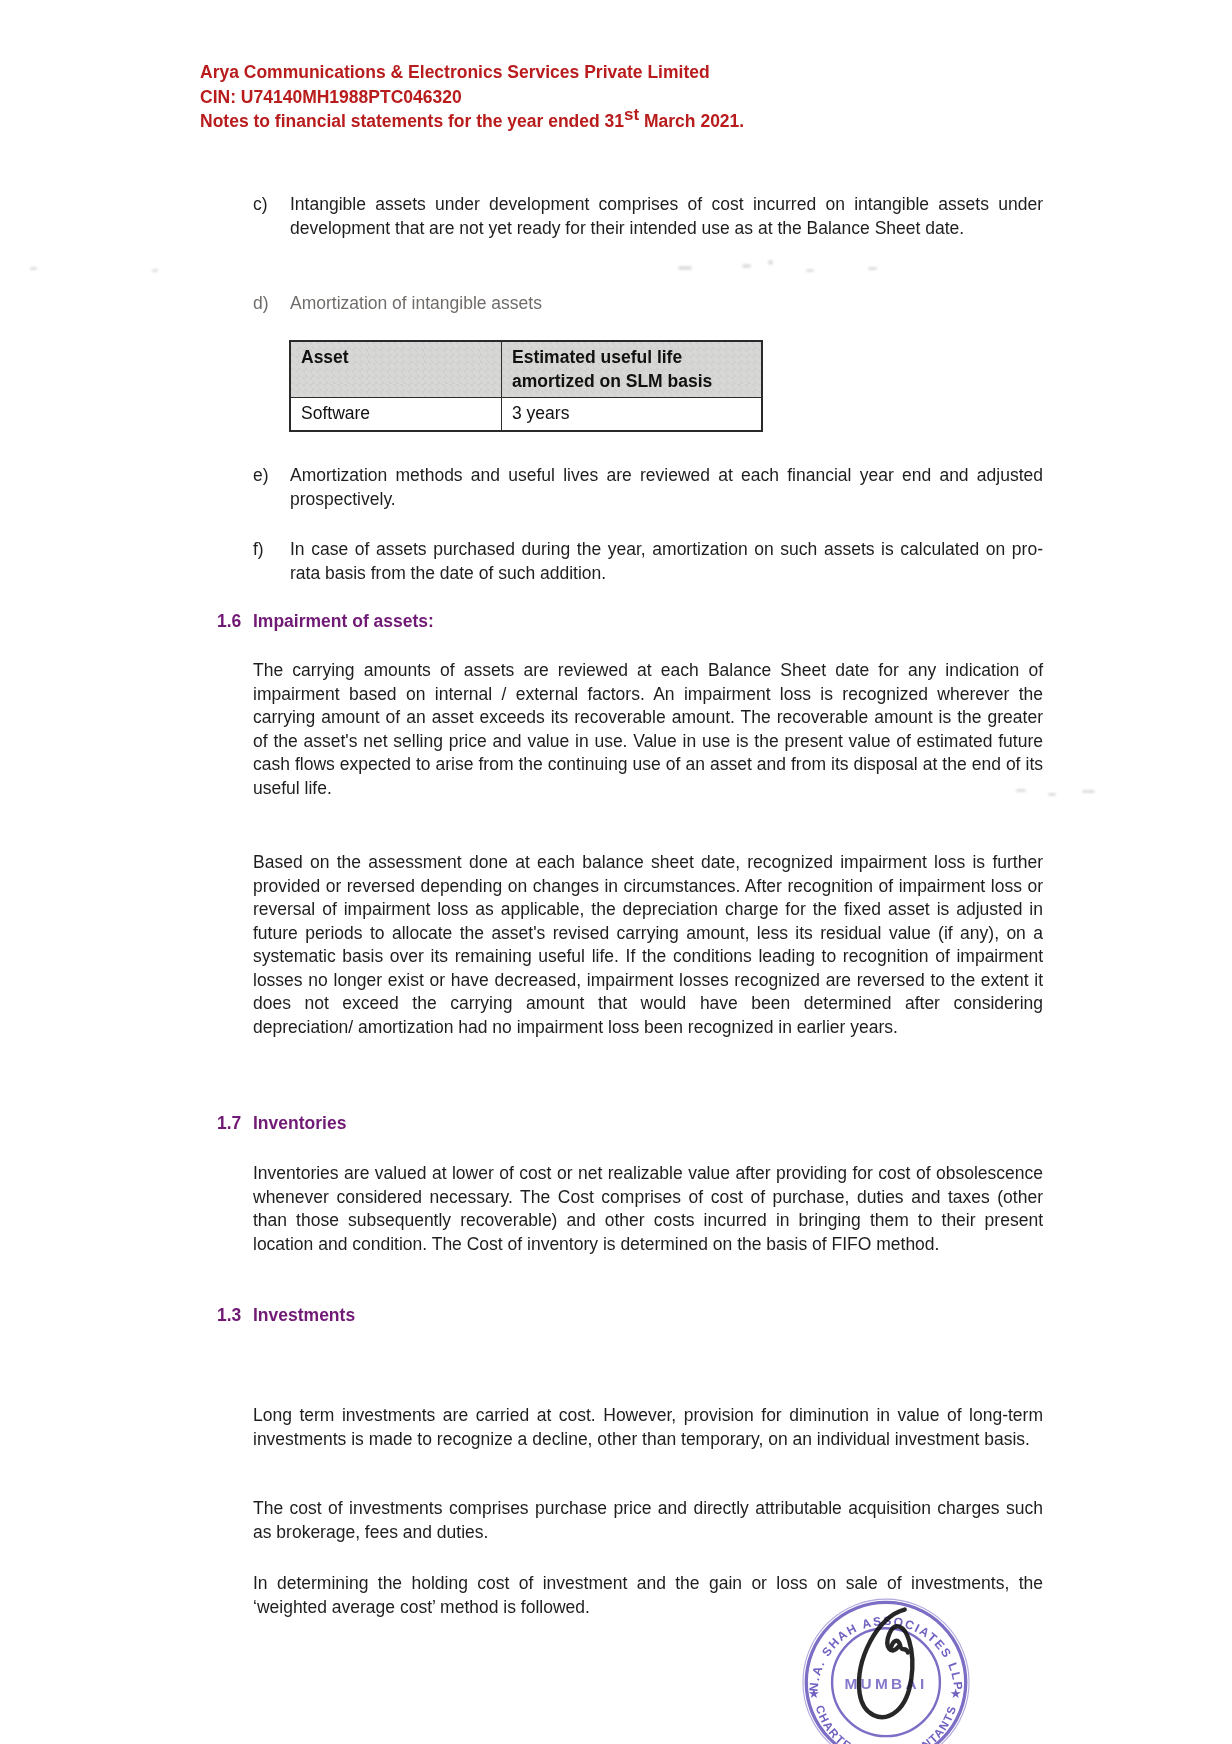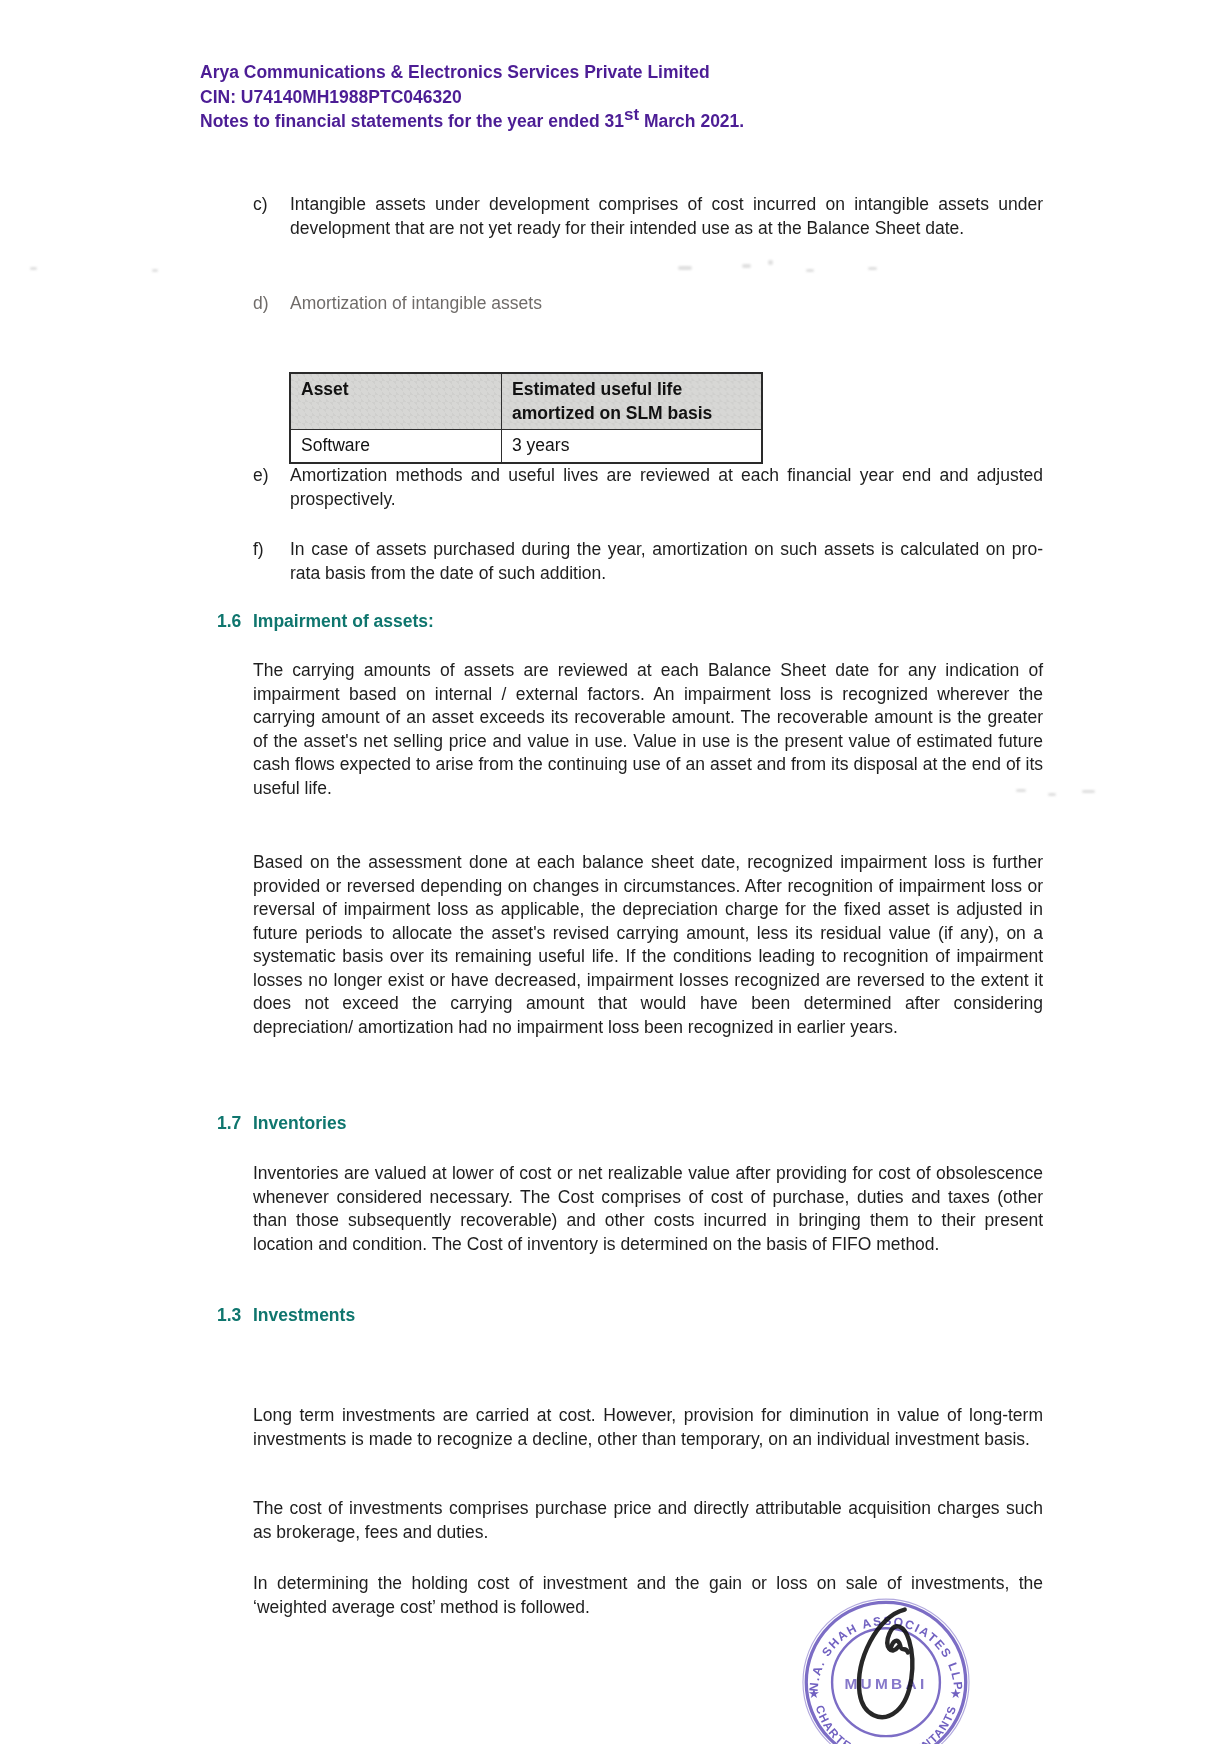--- a/index.html
+++ b/index.html
@@ -10,47 +10,47 @@
     overflow:hidden;
     font-family:"Liberation Sans", sans-serif;
     font-size:17.5px;
     line-height:23.5px;
     color:#1e1e1e;
   }
   
   .logo{position:absolute;left:56px;top:42px;width:118px;height:118px;}
   .header-text{
     position:absolute;left:200px;top:60px;width:780px;
-    font-weight:bold;font-size:17.5px;line-height:24.5px;color:#4c1d95;
+    font-weight:bold;font-size:17.5px;line-height:24.5px;color:#b91c1c;
   }
   .header-text sup{font-size:17px;line-height:0;vertical-align:super;}
   
   .item{position:absolute;left:253px;width:790px;display:flex;}
   .item .marker{width:37px;flex:none;}
   .item .itext{flex:1;text-align:justify;}
   .faded{color:#56524f;opacity:.85;filter:blur(.35px);}
   
   .slm-table{
     position:absolute;left:289px;top:340px;width:474px;
     border-collapse:collapse;border:2px solid #2a2a2a;
-    font-size:17.5px;line-height:23.5px;color:#111;margin-top:32px;
+    font-size:17.5px;line-height:23.5px;color:#111;
   }
   .slm-table th,.slm-table td{border:1.5px solid #2e2e2e;}
   .slm-table th{
     background:#d7d7d5;
     background-image:linear-gradient(45deg, rgba(0,0,0,.04) 25%, transparent 25%, transparent 75%, rgba(0,0,0,.04) 75%);
     background-size:7px 7px;
     font-weight:bold;vertical-align:top;
   }
   .slm-table .c1{width:190px;text-align:left;padding:4px 10px;}
   .slm-table .c2{text-align:left;padding:4px 10px;}
   .slm-table th.c2{white-space:pre-line;}
   .slm-table td{padding:3px 10px;}
   
-  .sec-head{position:absolute;left:217px;width:826px;display:flex;font-weight:bold;color:#0f766e;}
+  .sec-head{position:absolute;left:217px;width:826px;display:flex;font-weight:bold;color:#701a75;}
   .sec-head .num{width:36px;flex:none;}
   .para{position:absolute;left:253px;width:790px;text-align:justify;}
   
   .artifact{position:absolute;background:#8f8f8f;border-radius:2px;opacity:.28;filter:blur(1px);}
   
   .stamp{position:absolute;left:798px;top:1592px;width:176px;height:176px;}
 </style>
 </head>
 <body>
 

